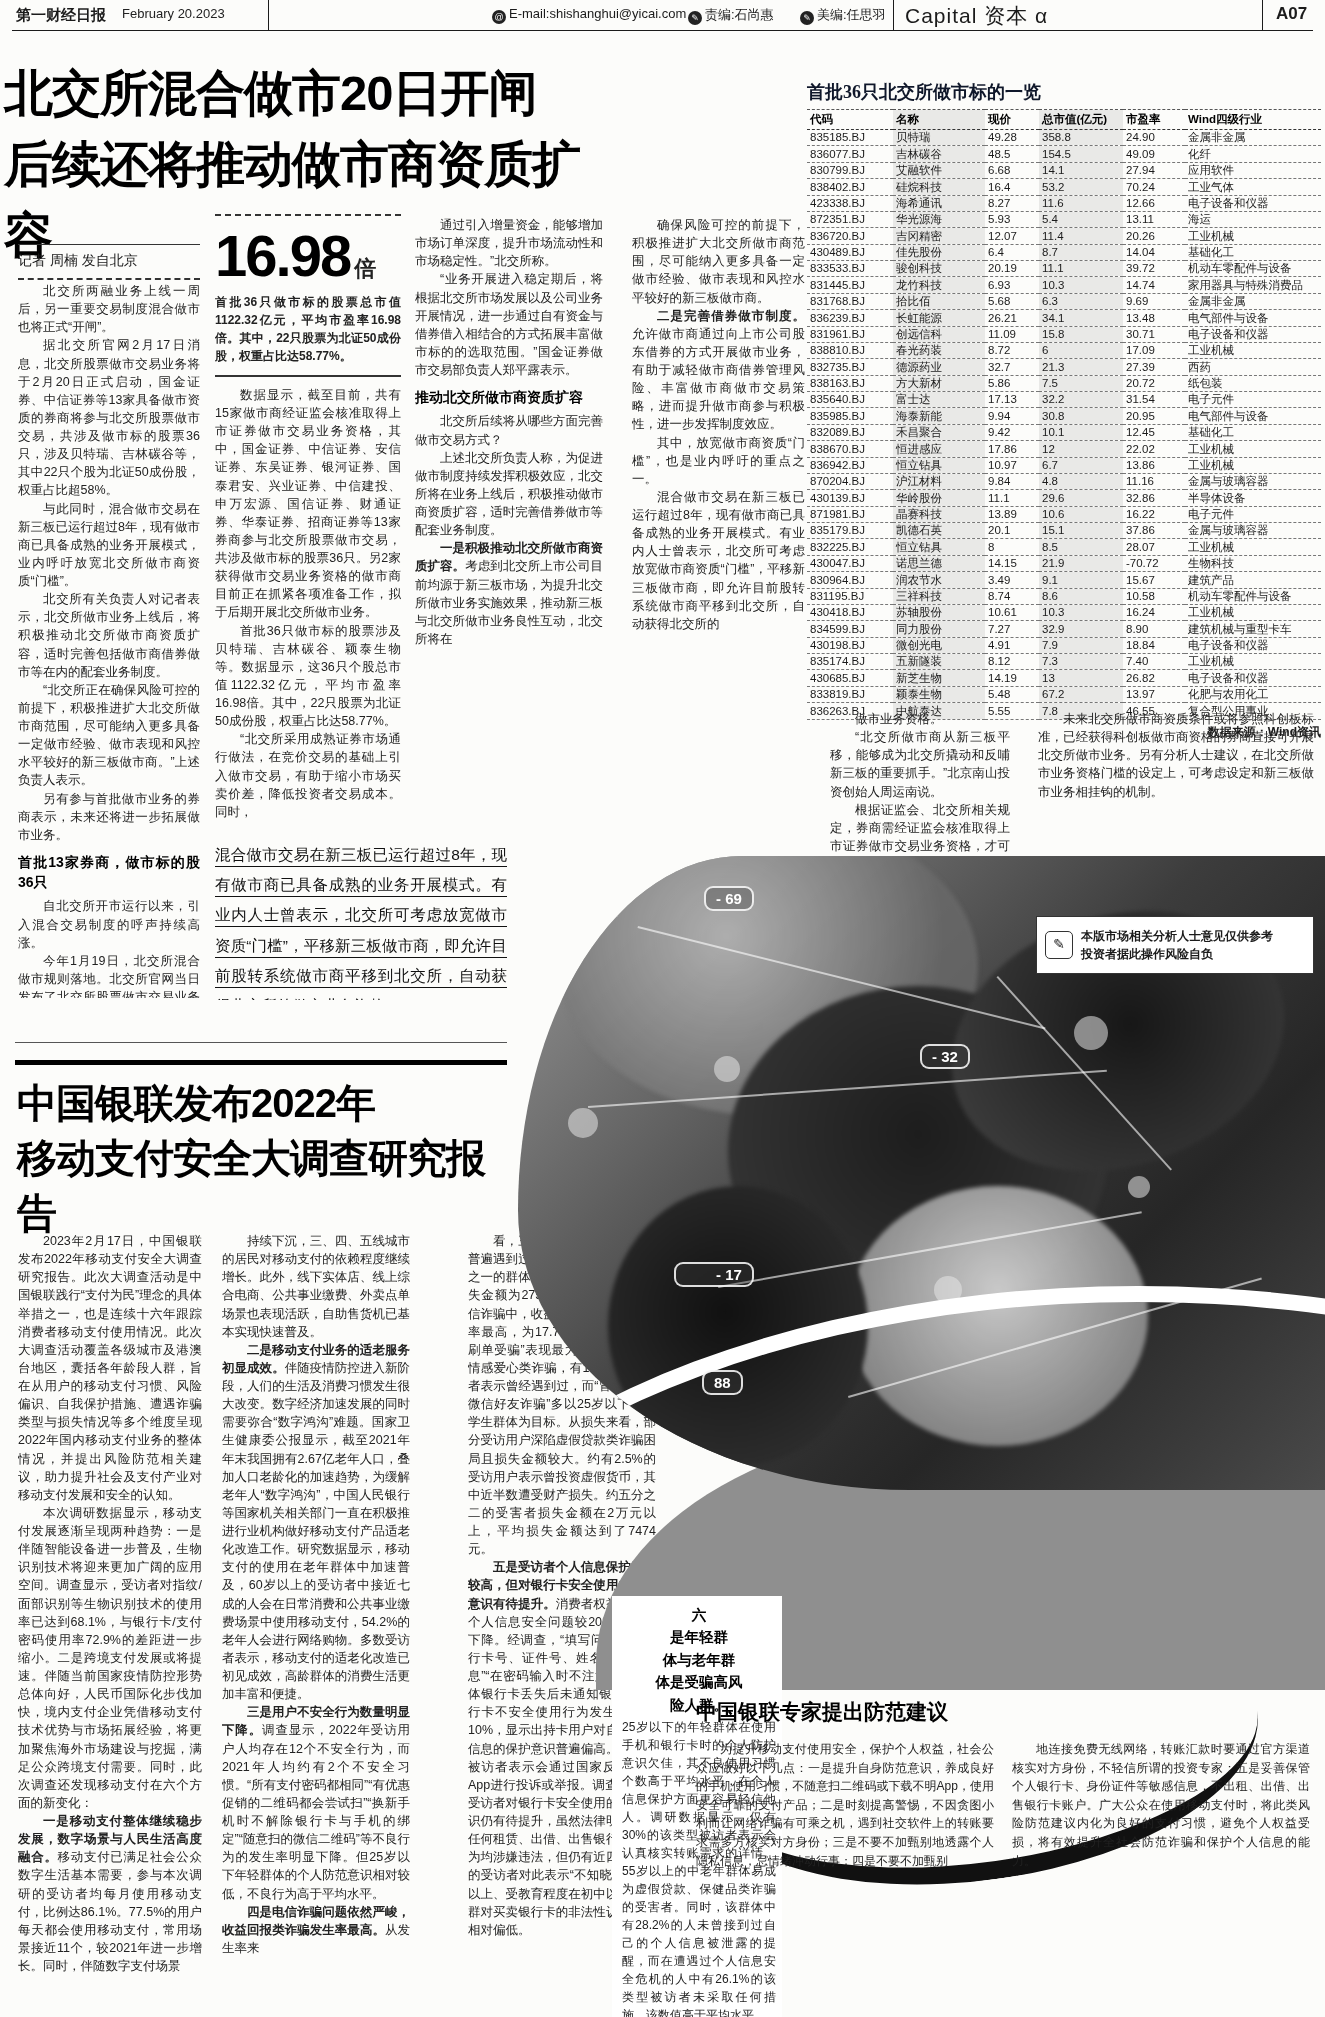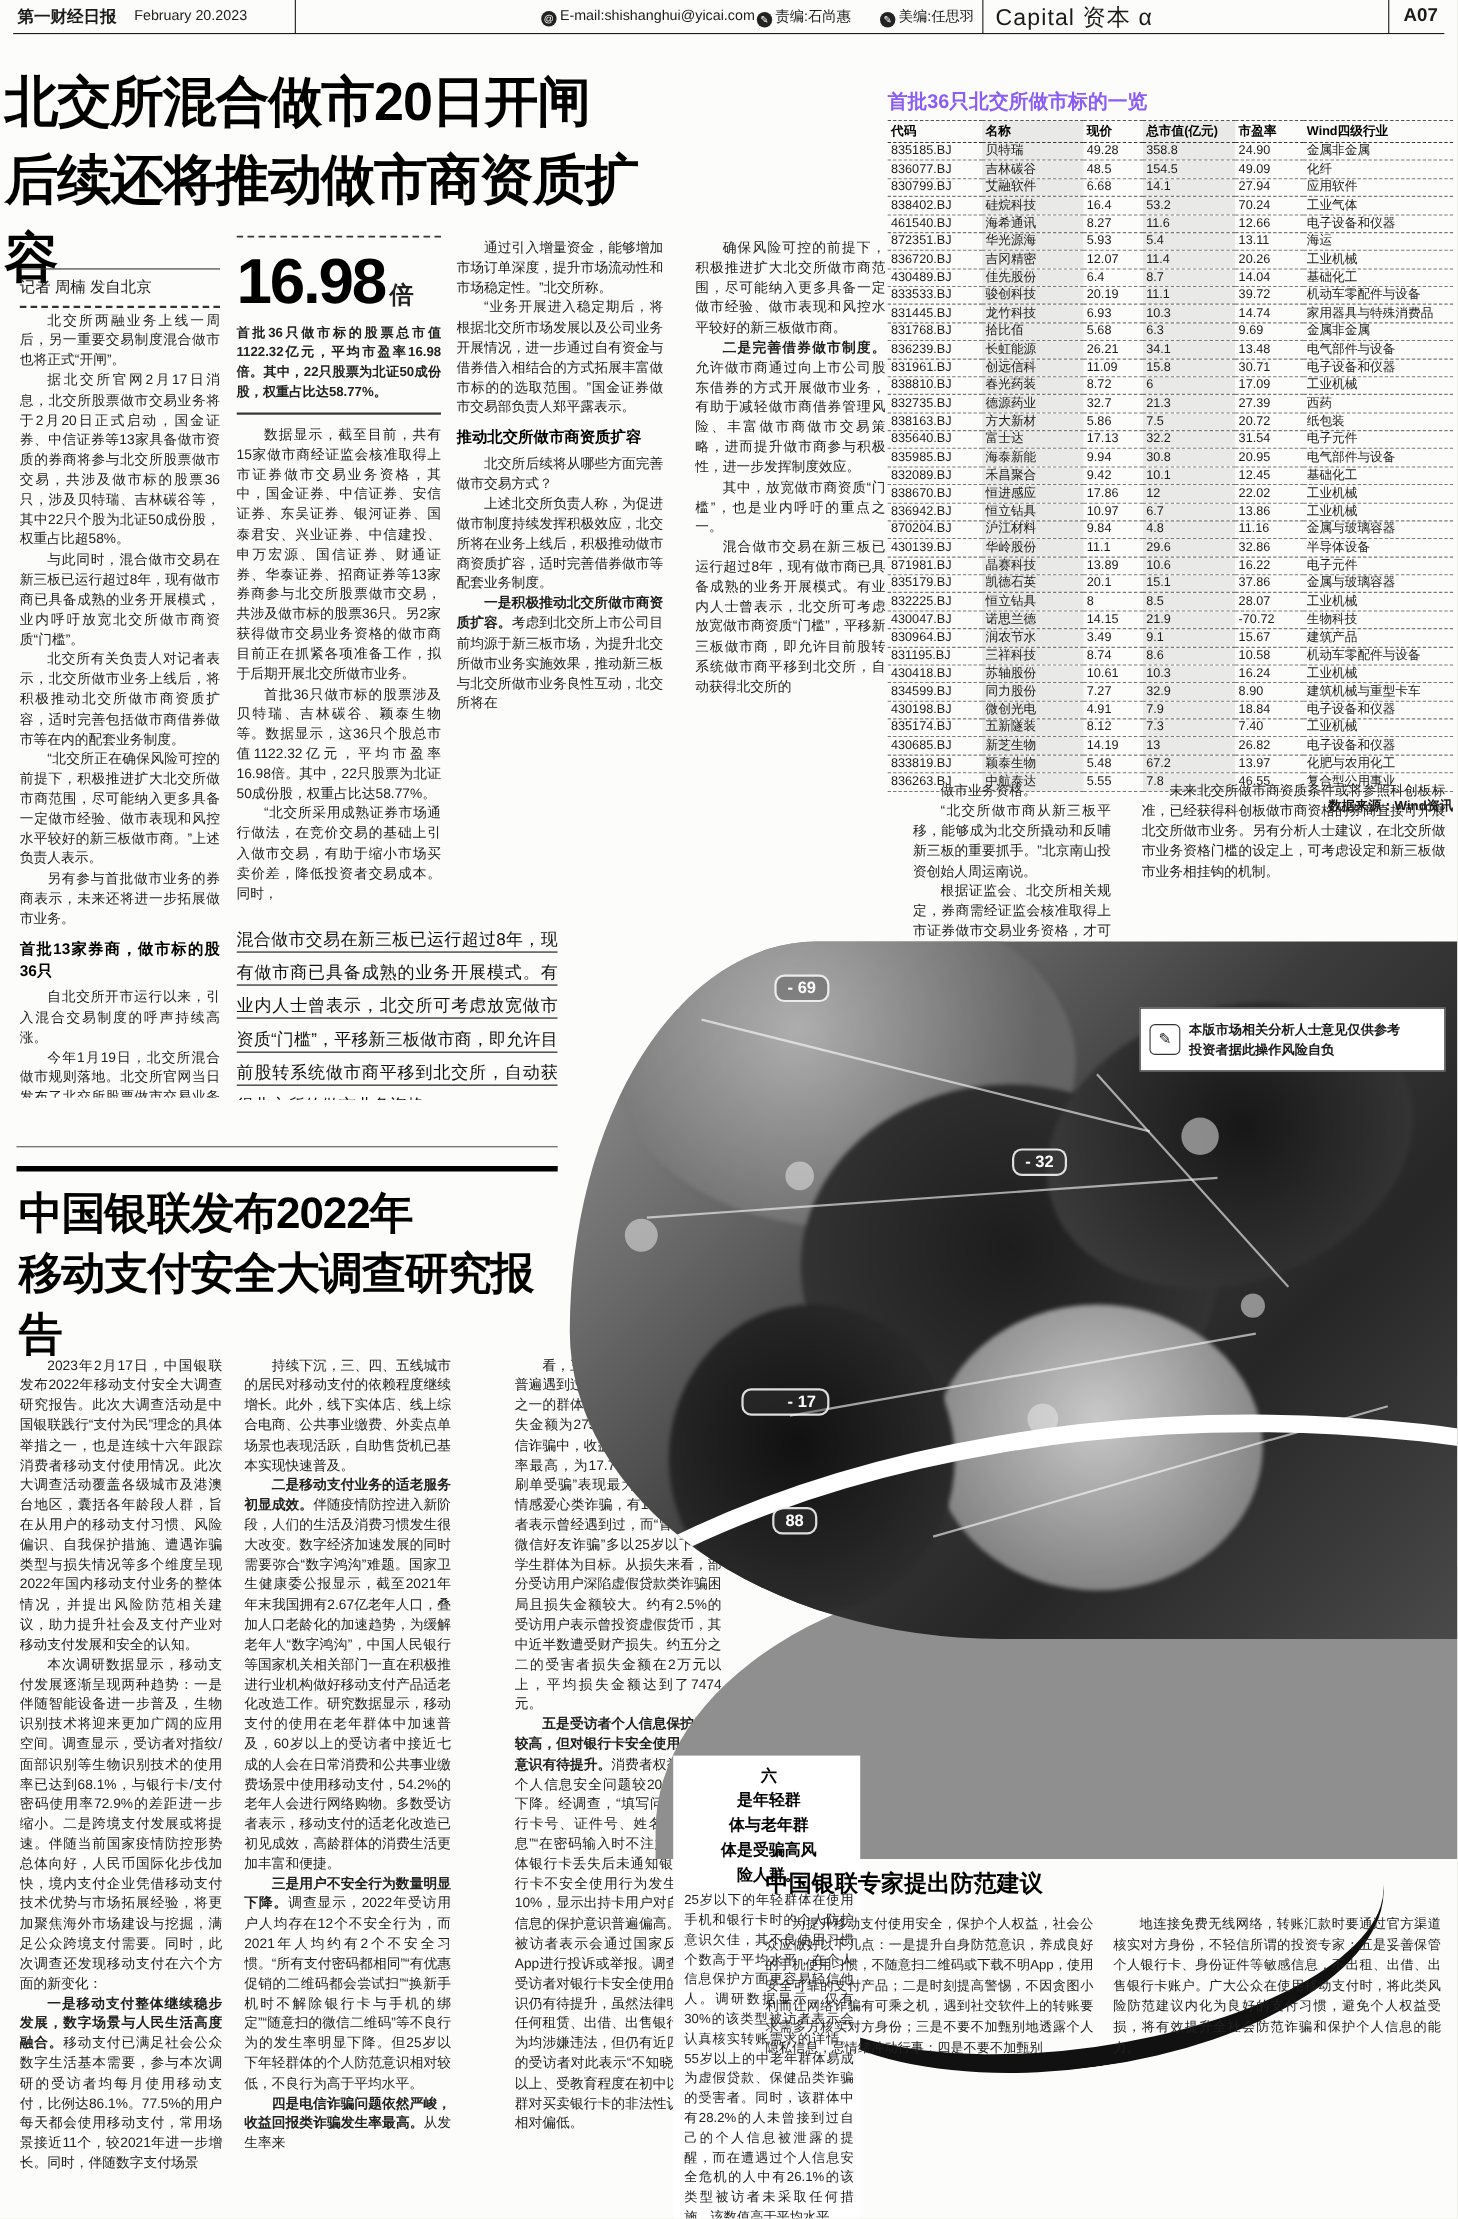--- a/index.html
+++ b/index.html
@@ -36,21 +36,21 @@
   .stat{border-top:2px dashed #333;padding-top:10px;margin-bottom:9px;}
   .stat-num{font-size:58px;font-weight:900;letter-spacing:-2px;color:#000;line-height:1.05;}
   .stat-unit{font-size:22px;font-weight:bold;margin-left:4px;}
   .stat-cap{font-size:12px;font-weight:bold;line-height:1.5;text-align:justify;margin-top:6px;
             border-bottom:2px solid #333;padding-bottom:10px;}
   .quoteblk{position:absolute;left:215px;top:840px;width:292px;height:160px;font-size:15.5px;
             line-height:1.95;text-align:justify;color:#111;text-decoration:underline;
             text-decoration-thickness:1px;text-underline-offset:6px;overflow:hidden;}
   
   .tblwrap{position:absolute;left:807px;top:80px;width:514px;}
-  .tbltitle{font-size:18px;font-weight:bold;color:#8b5cf6;margin-bottom:5px;}
+  .tbltitle{font-size:18px;font-weight:bold;color:#0f172a;margin-bottom:5px;font-family:Liberation Serif, serif;}
   table.mk{width:100%;border-collapse:collapse;table-layout:fixed;font-size:11.5px;}
   table.mk th{font-weight:bold;text-align:left;border-top:1px dashed #555;border-bottom:1px dashed #333;
               padding:2px 3px;color:#000;}
   table.mk td{border-bottom:1px dashed #777;padding:1.4px 3px;line-height:12.6px;white-space:nowrap;
               overflow:hidden;}
   table.mk th:nth-child(2),table.mk td:nth-child(2),
   table.mk th:nth-child(4),table.mk td:nth-child(4){background:#e9e9e7;}
   .tblsource{font-size:12px;font-weight:bold;text-align:right;margin-top:4px;}
   
   .notice{position:absolute;left:1036px;top:916px;width:278px;height:58px;background:#fff;
@@ -211,21 +211,21 @@
           </tr>
           <tr>
             <td>838402.BJ</td>
             <td>硅烷科技</td>
             <td>16.4</td>
             <td>53.2</td>
             <td>70.24</td>
             <td>工业气体</td>
           </tr>
           <tr>
-            <td>461540.BJ</td>
+            <td>423338.BJ</td>
             <td>海希通讯</td>
             <td>8.27</td>
             <td>11.6</td>
             <td>12.66</td>
             <td>电子设备和仪器</td>
           </tr>
           <tr>
             <td>872351.BJ</td>
             <td>华光源海</td>
             <td>5.93</td>

